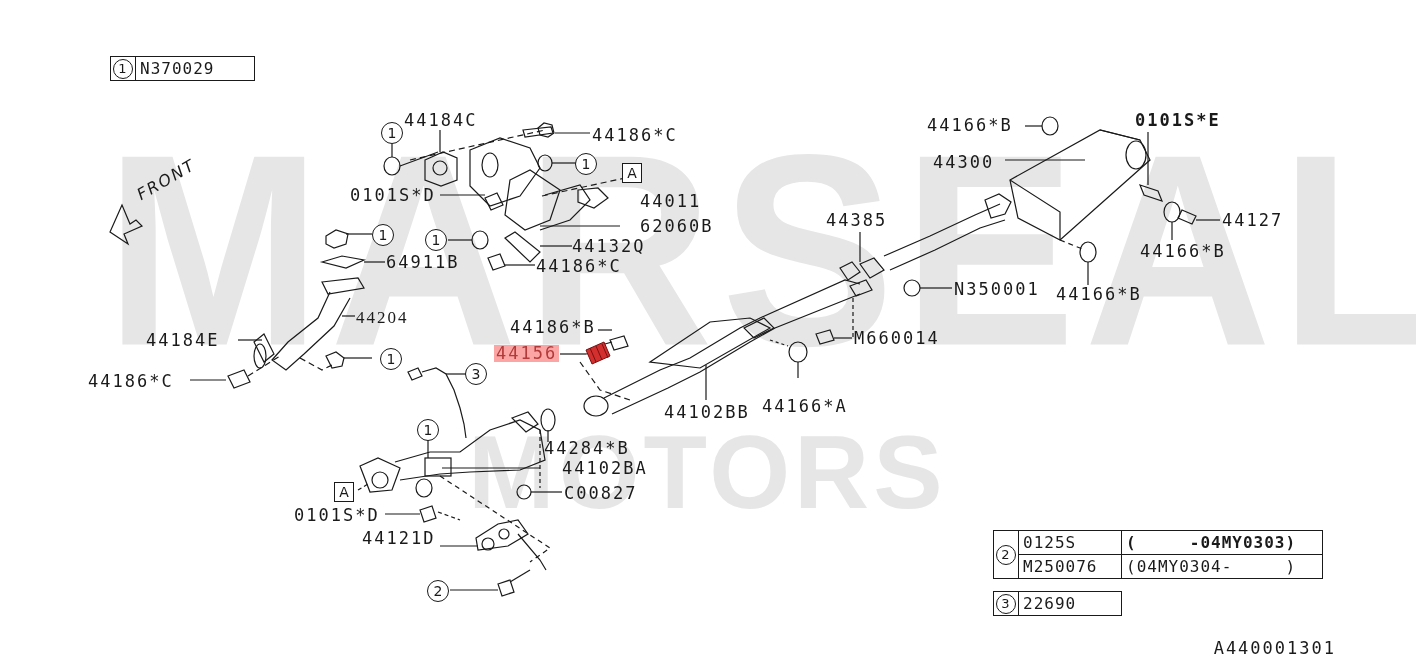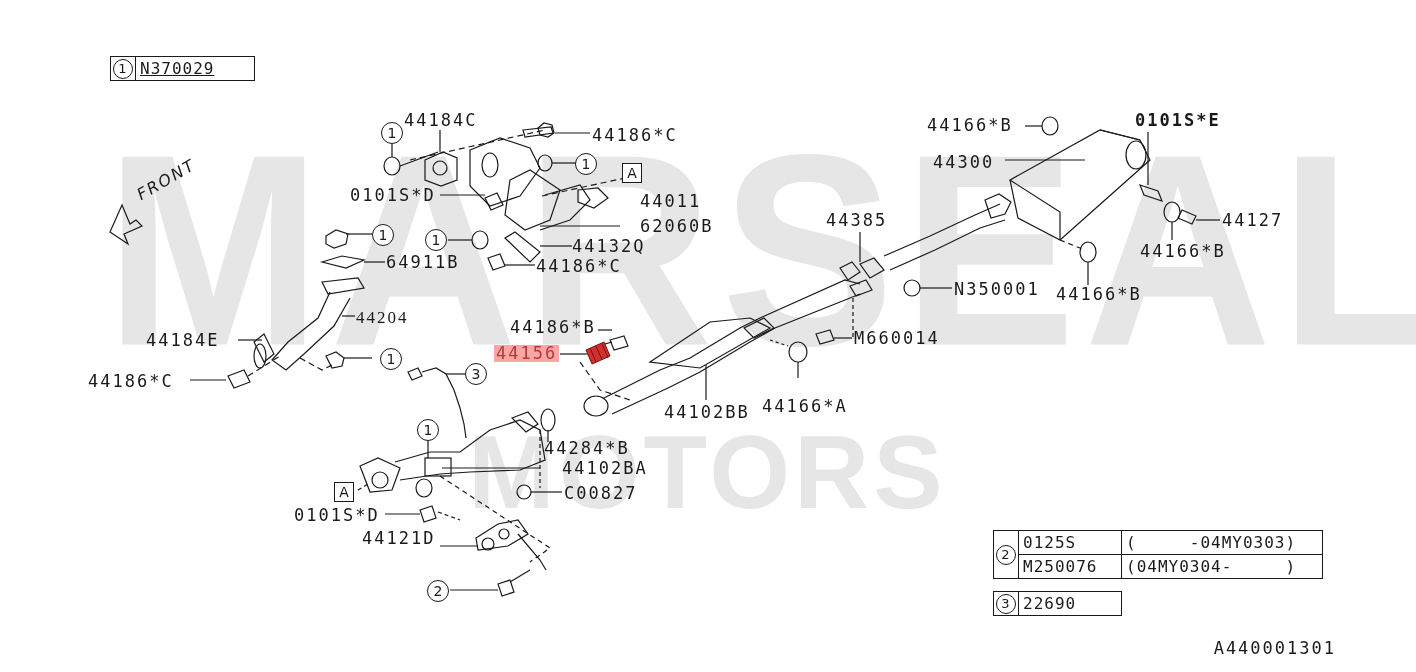--- a/index.html
+++ b/index.html
@@ -162,21 +162,21 @@
     <line x1="590" y1="348" x2="596" y2="362"></line>
     <line x1="596" y1="346" x2="602" y2="360"></line>
     <line x1="602" y1="344" x2="608" y2="358"></line>
   </g>
 </svg>
 
 <table class="legend" style="left:110px;top:56px;">
   <tbody>
       <tr>
     <td class="lc"><span>1</span></td>
-    <td style="width:110px;text-decoration:underline;">N370029</td>
+    <td style="width:110px;">N370029</td>
   </tr>
 </tbody>
   </table>
 
 <div class="front">FRONT</div>
 
 <div class="circ" style="left:381px;top:122px;">1</div>
 <div class="circ" style="left:575px;top:153px;">1</div>
 <div class="circ" style="left:372px;top:224px;">1</div>
 <div class="circ" style="left:425px;top:229px;">1</div>
@@ -215,21 +215,21 @@
 <div class="lbl" style="left:562px;top:460px;">44102BA</div>
 <div class="lbl" style="left:564px;top:485px;">C00827</div>
 <div class="lbl" style="left:294px;top:507px;">0101S*D</div>
 <div class="lbl" style="left:362px;top:530px;">44121D</div>
 
 <table class="legend" style="left:993px;top:530px;">
   <tbody>
       <tr>
     <td class="lc" rowspan="2"><span>2</span></td>
     <td style="width:94px;">0125S</td>
-    <td style="width:192px;white-space:pre;">(     -04MY0303)</td>
+    <td style="width:192px;white-space:pre;font-weight:bold;">(     -04MY0303)</td>
   </tr>
   <tr>
     <td>M250076</td>
     <td style="white-space:pre;">(04MY0304-     )</td>
   </tr>
 </tbody>
   </table>
 
 <table class="legend" style="left:993px;top:591px;">
   <tbody>

